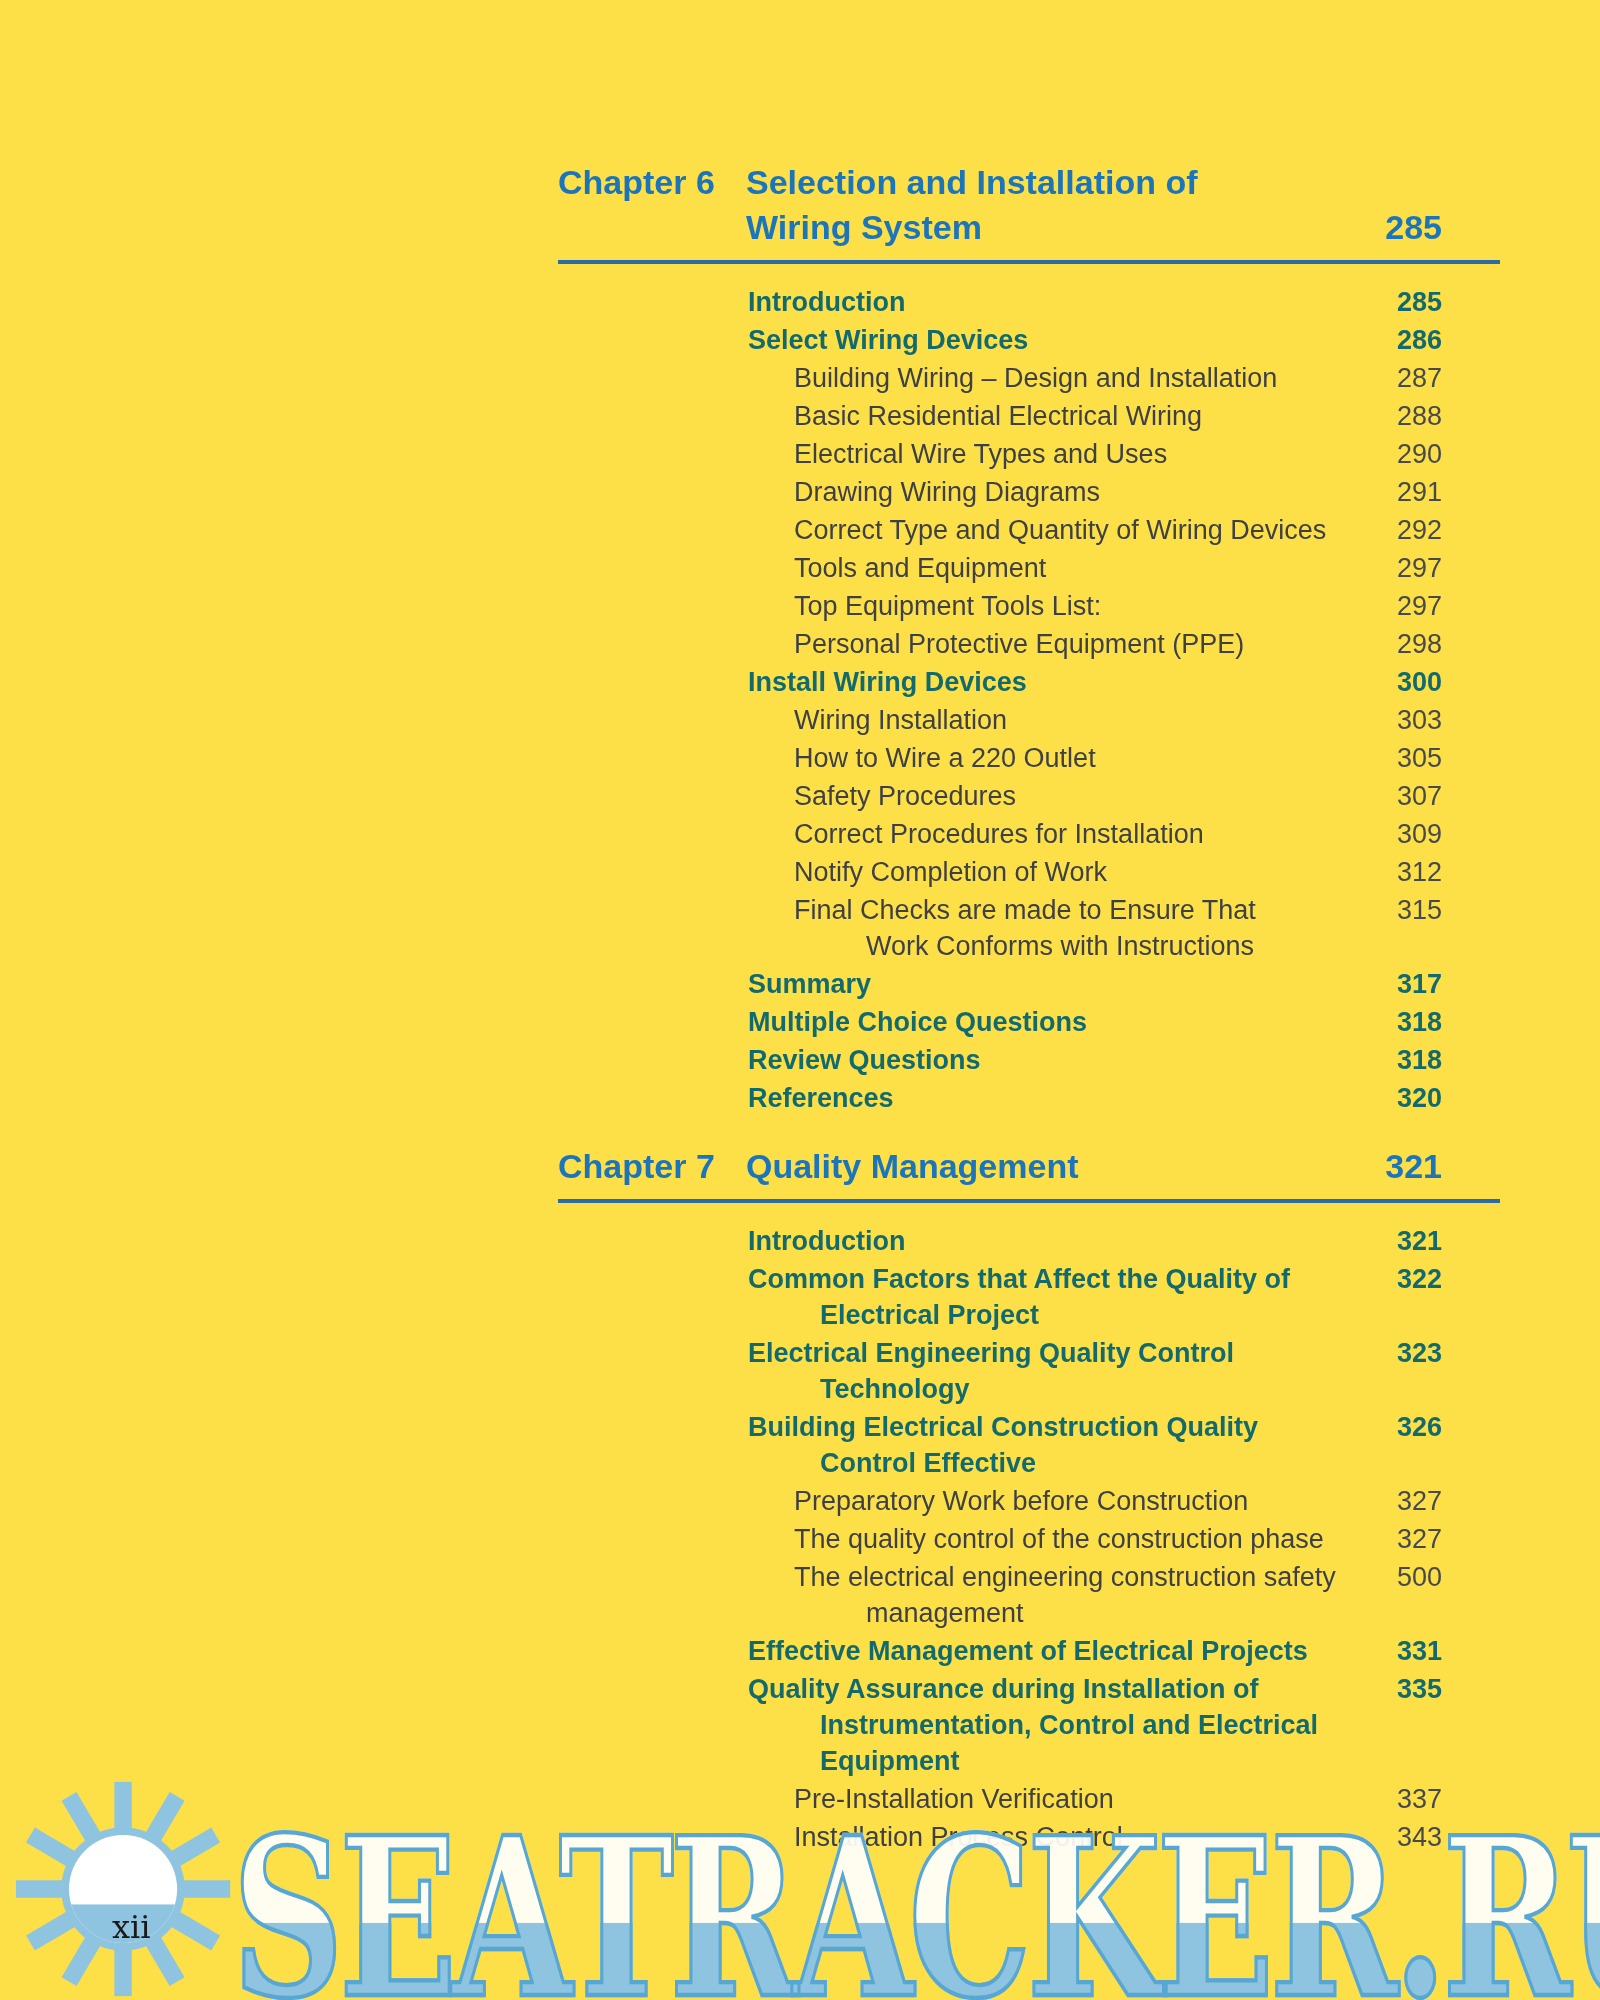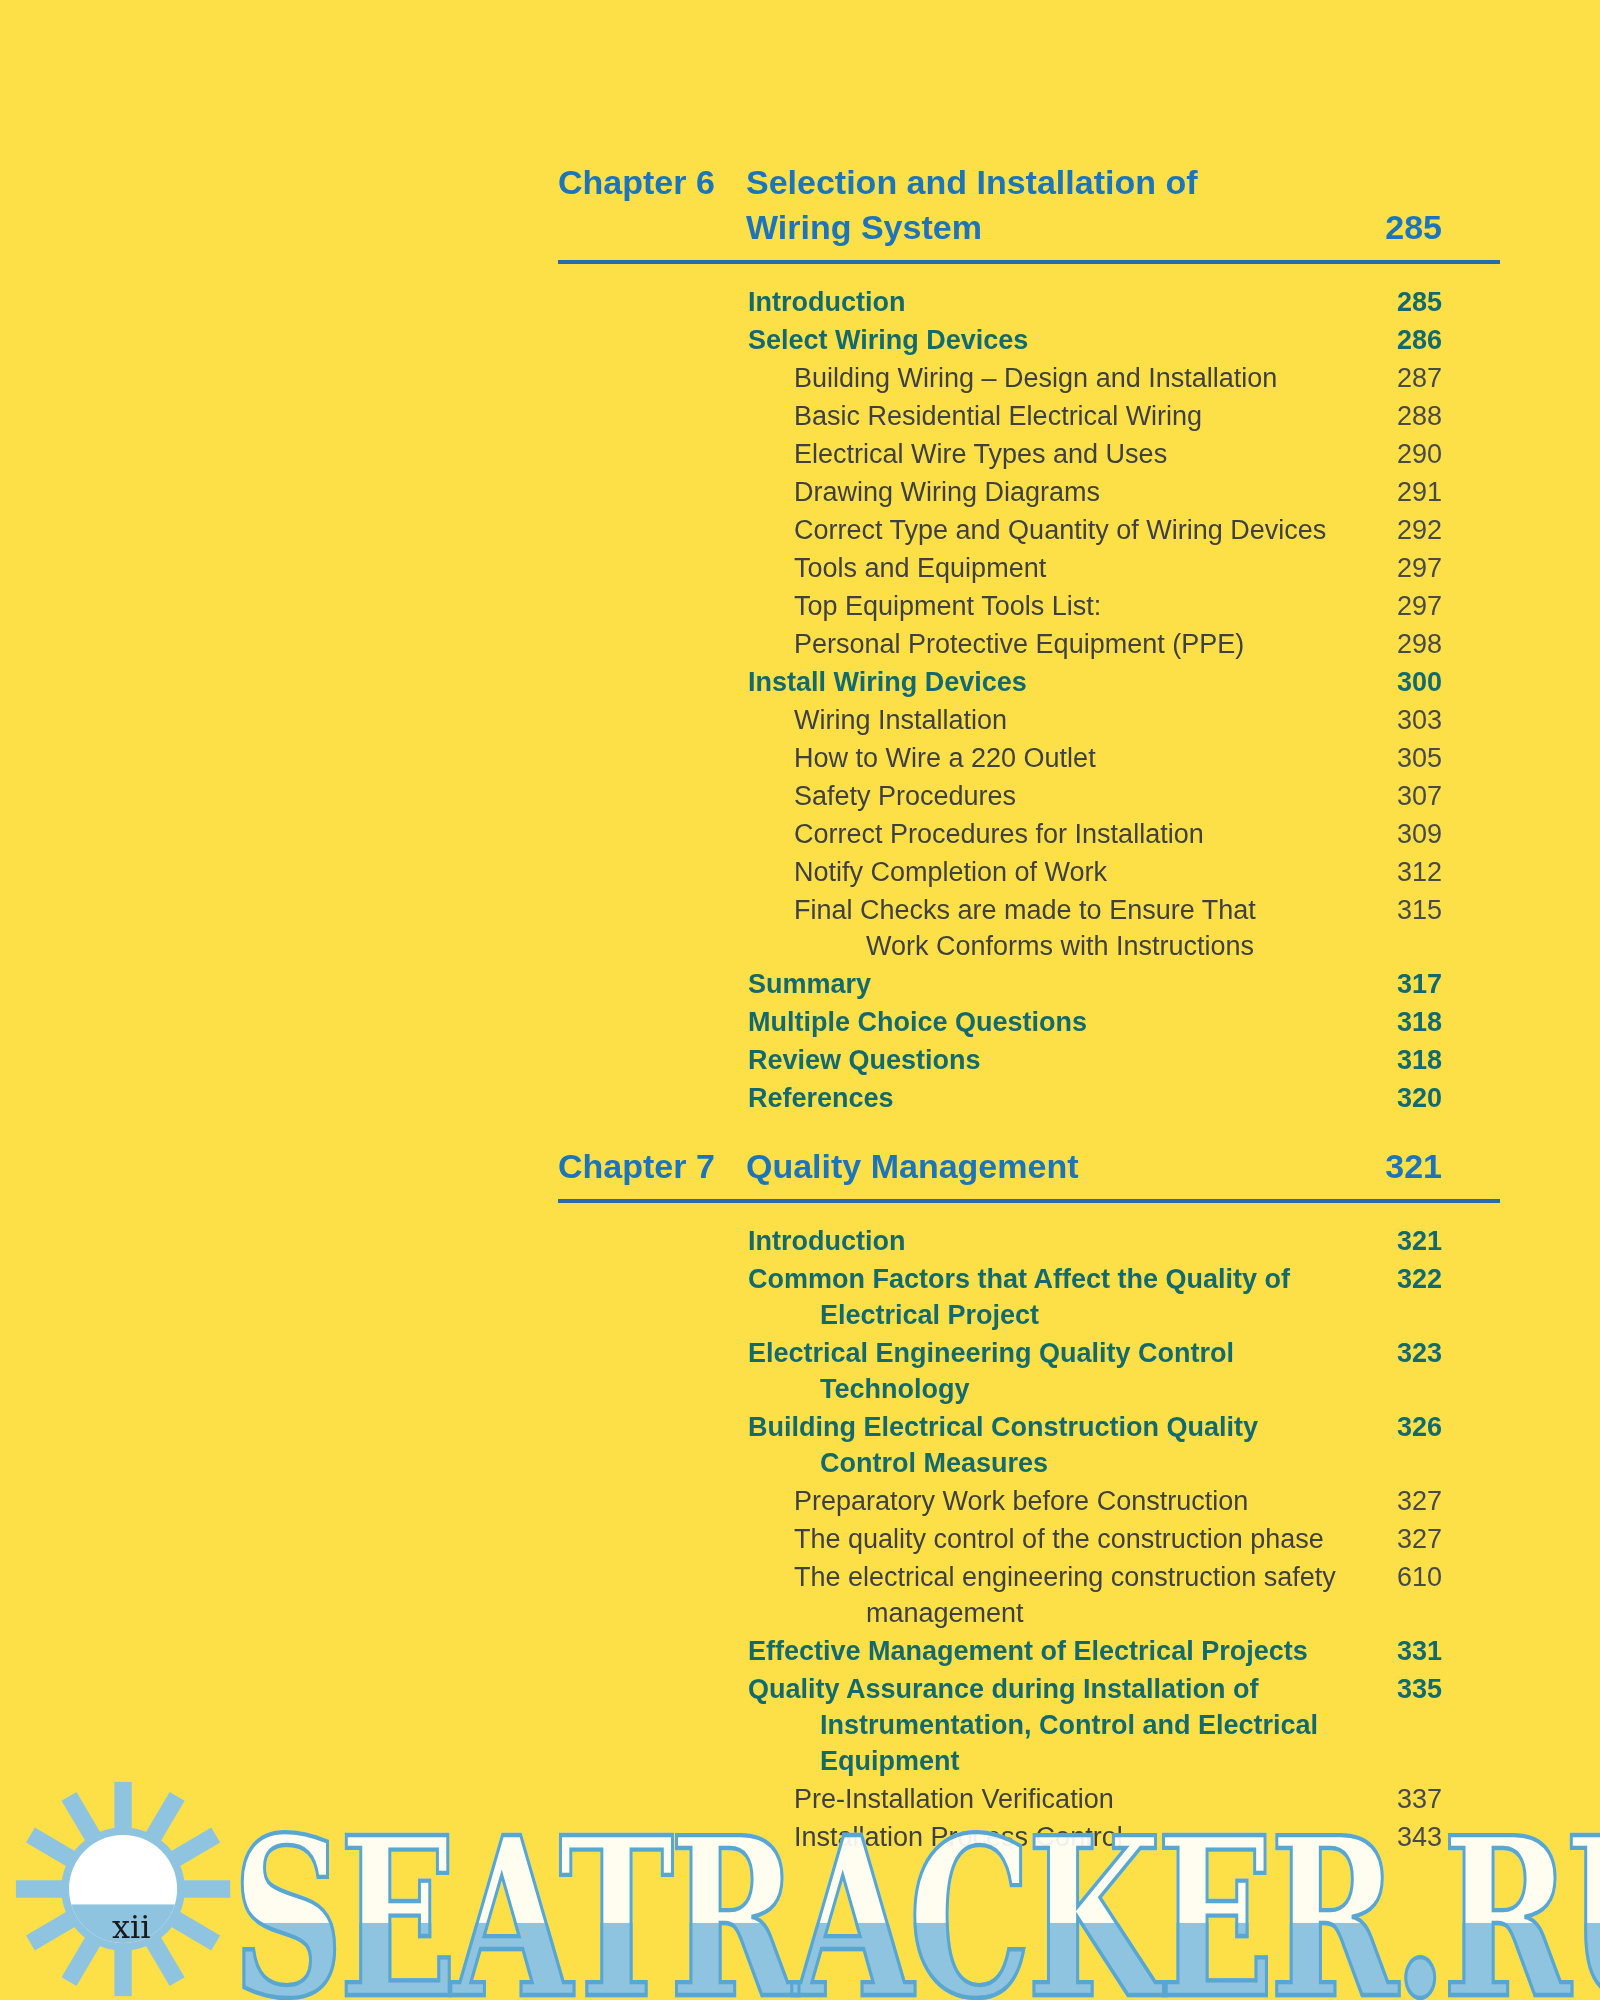--- a/index.html
+++ b/index.html
@@ -170,35 +170,35 @@
 Electrical Project</span>
     <span class="e-page">322</span>
   </div>
           <div class="entry l1">
     <span class="e-label">Electrical Engineering Quality Control
 Technology</span>
     <span class="e-page">323</span>
   </div>
           <div class="entry l1">
     <span class="e-label">Building Electrical Construction Quality
-Control Measures</span>
+Control Effective</span>
     <span class="e-page">326</span>
   </div>
           <div class="entry l2">
     <span class="e-label">Preparatory Work before Construction</span>
     <span class="e-page">327</span>
   </div>
           <div class="entry l2">
     <span class="e-label">The quality control of the construction phase</span>
     <span class="e-page">327</span>
   </div>
           <div class="entry l2">
     <span class="e-label">The electrical engineering construction safety
 management</span>
-    <span class="e-page">610</span>
+    <span class="e-page">500</span>
   </div>
           <div class="entry l1">
     <span class="e-label">Effective Management of Electrical Projects</span>
     <span class="e-page">331</span>
   </div>
           <div class="entry l1">
     <span class="e-label">Quality Assurance during Installation of
 Instrumentation, Control and Electrical
 Equipment</span>
     <span class="e-page">335</span>

